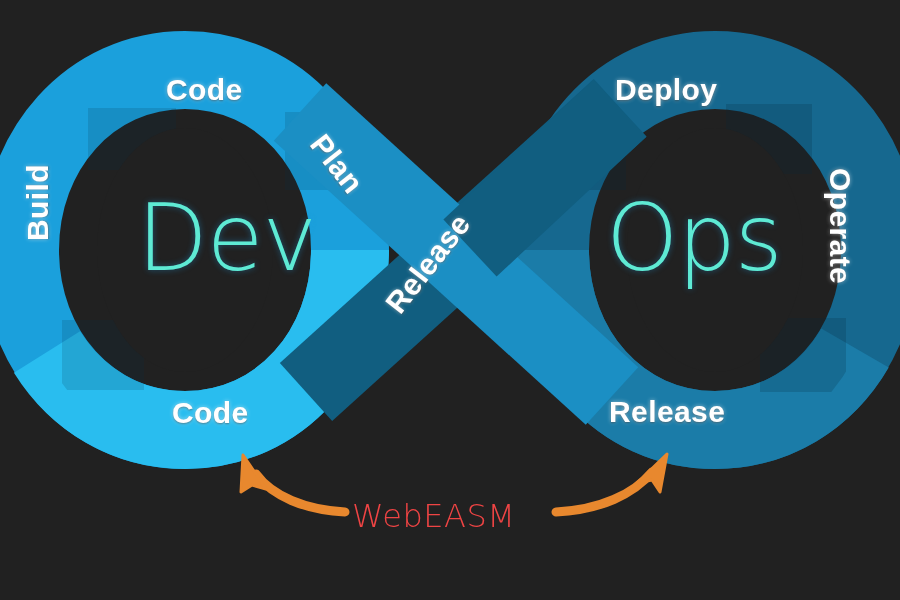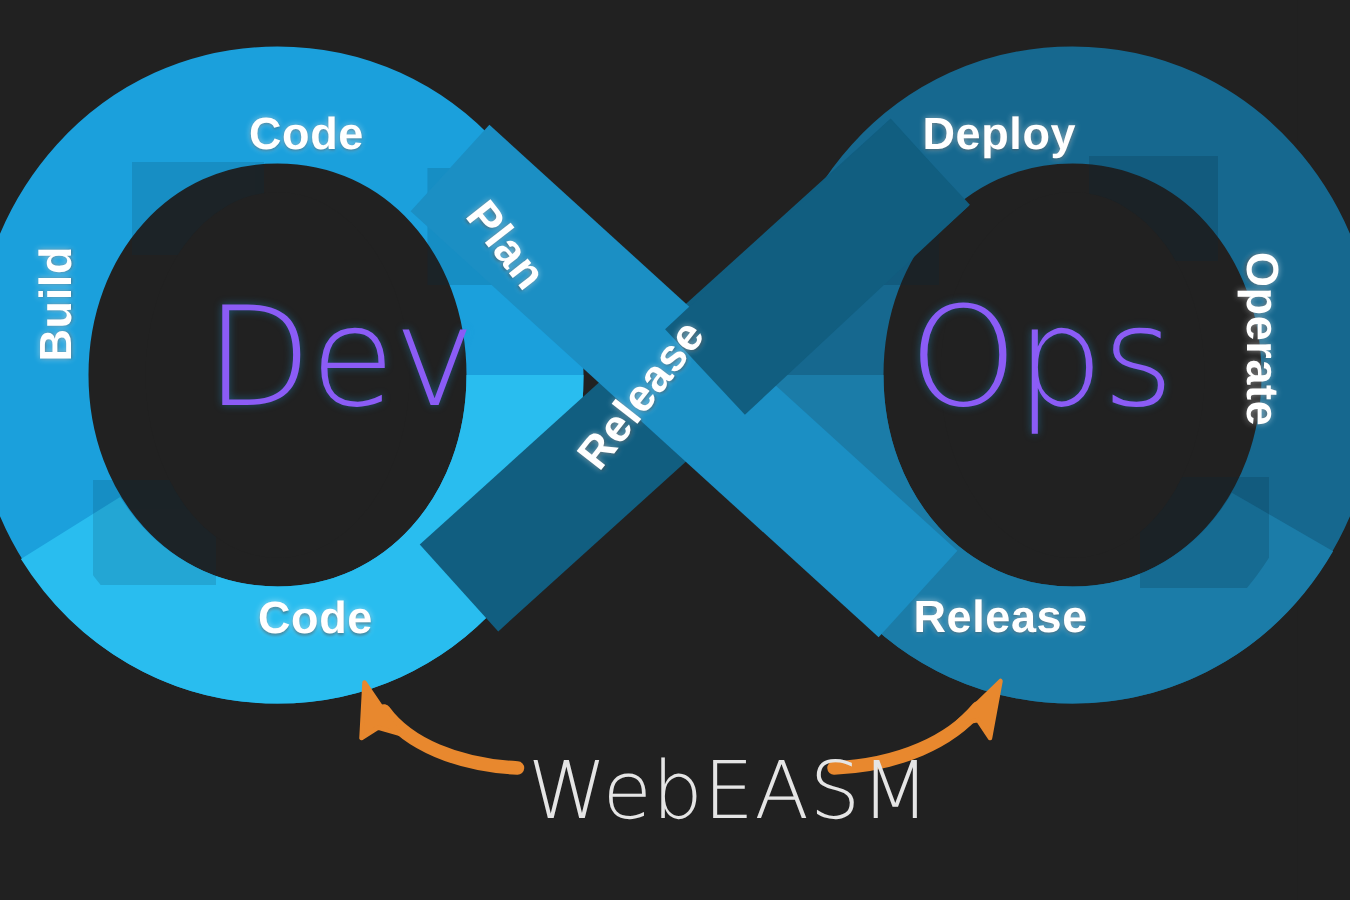--- a/index.html
+++ b/index.html
@@ -34,34 +34,34 @@
     font-family: "Liberation Sans", sans-serif;
     font-weight: bold;
     font-size: 30px;
     letter-spacing: 0.4px;
     white-space: nowrap;
     text-shadow: 0 0 4px rgba(255,255,255,0.55), 0 1px 2px rgba(0,0,0,0.45);
     pointer-events: auto;
   }
   .bigword {
     position: absolute;
-    color: #8b5cf6;
+    color: #5eead4;
     font-family: "DejaVu Sans", sans-serif;
     font-weight: 300;
     font-size: 92px;
     letter-spacing: -1px;
     white-space: nowrap;
     text-shadow: 0 0 6px rgba(30,155,224,0.45);
   }
   .cap {
     position: absolute;
-    color: #e5e5e5;
+    color: #ef4444;
     font-family: "DejaVu Sans", sans-serif;
     font-weight: 300;
-    font-size: 53px;
+    font-size: 32px;
     white-space: nowrap;
     letter-spacing: 0.5px;
   }
 </style>
 </head>
 <body>
 
 <div id="stage">
 
   <svg id="loop-svg" viewBox="0 0 900 600">

